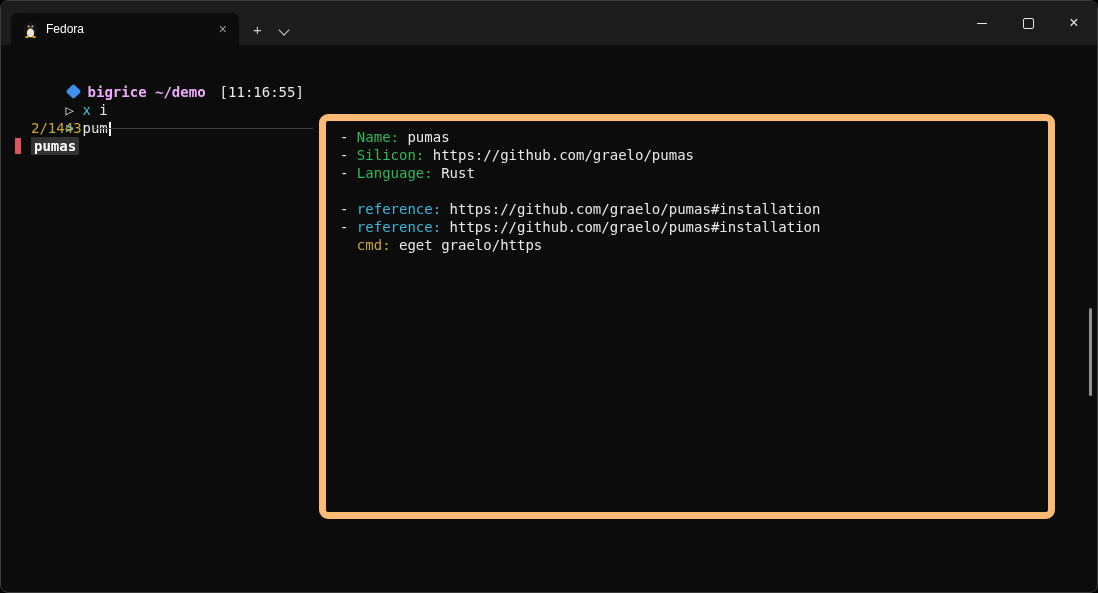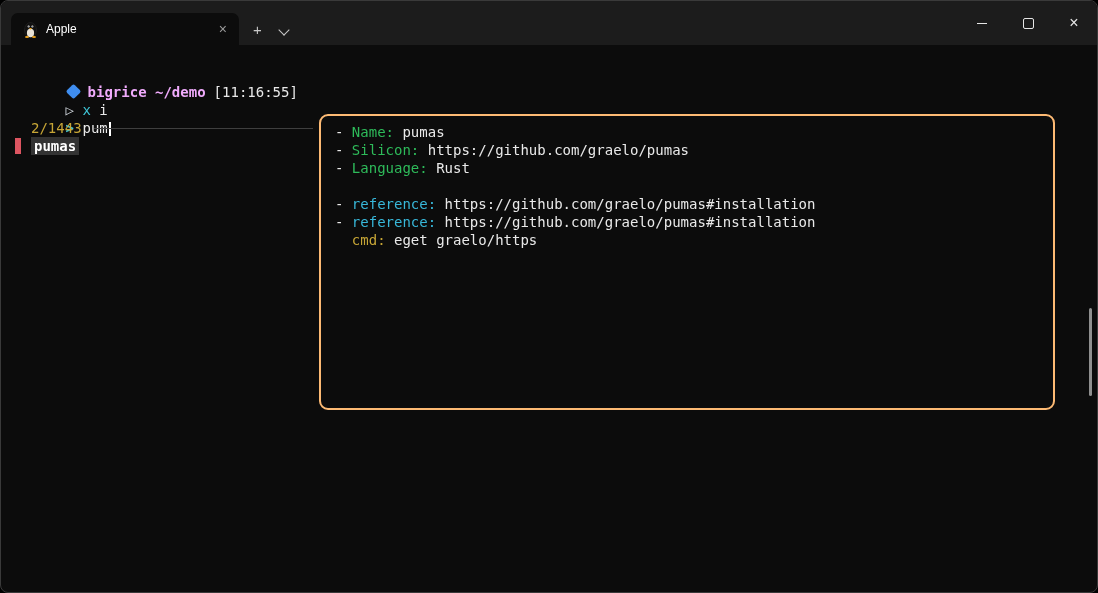--- a/index.html
+++ b/index.html
@@ -40,22 +40,22 @@
   .counter-line { display:flex; align-items:center; width:298px; gap:12px; padding-left:16px; box-sizing:border-box; }
   .sep-line { flex:1; border-top:1px solid #3f3f3f; height:0; }
   .fzf-item { display:flex; align-items:center; }
   .gutter { display:inline-block; width:6px; height:16px; margin-right:10px; }
   .red-bar { background:#dd5561; }
   .gray-bar { background:#555555; }
   .item-label { color:#c9c9c9; white-space:pre; }
   .item-label.selected { color:#ffffff; font-weight:bold; background:#333333; padding:0 3px; }
   
   .preview {
-    position:absolute; left:318px; top:69px; width:736px; height:296px; box-sizing:border-box;
-    border:2px solid #fdba74; border-radius:9px; padding:7px 10px 0 14px; overflow:hidden;
+    position:absolute; left:318px; top:69px; width:736px; height:405px; box-sizing:border-box;
+    border:7px solid #fdba74; border-radius:9px; padding:7px 10px 0 14px; overflow:hidden;
   }
   .pline { white-space:pre; height:18px; font-size:14px; color:#e9e9e9; }
   .pkey[data-color="green"]  { color:#2ebb5a; }
   .pkey[data-color="cyan"]   { color:#38b8da; }
   .pkey[data-color="yellow"] { color:#c7a636; }
   .pprefix { color:#e9e9e9; }
   
   .scrollbar { position:absolute; right:5px; top:263px; width:3px; height:88px; background:#8f8f8f; border-radius:2px; }
 </style>
 </head>
@@ -69,40 +69,40 @@
         <ellipse cx="7.5" cy="9" rx="6" ry="7.5" fill="#111" stroke="#2e2e2e" stroke-width="0.5"></ellipse>
         <ellipse cx="7.5" cy="12" rx="3.6" ry="4.2" fill="#e8e2d6"></ellipse>
         <circle cx="5.6" cy="5.6" r="1" fill="#fff"></circle>
         <circle cx="9.4" cy="5.6" r="1" fill="#fff"></circle>
         <circle cx="5.7" cy="5.7" r="0.45" fill="#000"></circle>
         <circle cx="9.3" cy="5.7" r="0.45" fill="#000"></circle>
         <polygon points="6,7 9,7 7.5,8.7" fill="#f0a41a"></polygon>
         <ellipse cx="4" cy="16" rx="2" ry="1" fill="#f0a41a"></ellipse>
         <ellipse cx="11" cy="16" rx="2" ry="1" fill="#f0a41a"></ellipse>
       </svg>
-      <span class="tab-title">Apple</span>
+      <span class="tab-title">Fedora</span>
       <span class="tab-close">×</span>
     </div>
     <span class="bar-btn">+</span>
     <span class="chevron-down"></span>
     <div class="win-controls">
       <div class="win-btn">
           <span class="min-glyph"></span>
         </div>
       <div class="win-btn">
           <span class="max-glyph"></span>
         </div>
       <div class="win-btn">×</div>
     </div>
   </div>
 
   <div class="terminal">
 
     <div class="tline">
-      <span class="diamond-icon"></span><span class="blue">bigrice ~/demo</span><span style="margin-left:8px" class="white">[11:16:55]</span>
+      <span class="diamond-icon"></span><span class="blue">bigrice ~/demo</span><span style="margin-left:14px" class="white">[11:16:55]</span>
     </div>
 
     <div class="tline">
       <span class="arrow">▷</span><span> </span><span class="cyan">x</span><span> </span><span class="white">i</span>
     </div>
 
     <div class="tline">
       <span class="fzf-prompt">&gt;</span><span> </span><span class="white">pum</span><span class="cursor"></span>
     </div>
 

